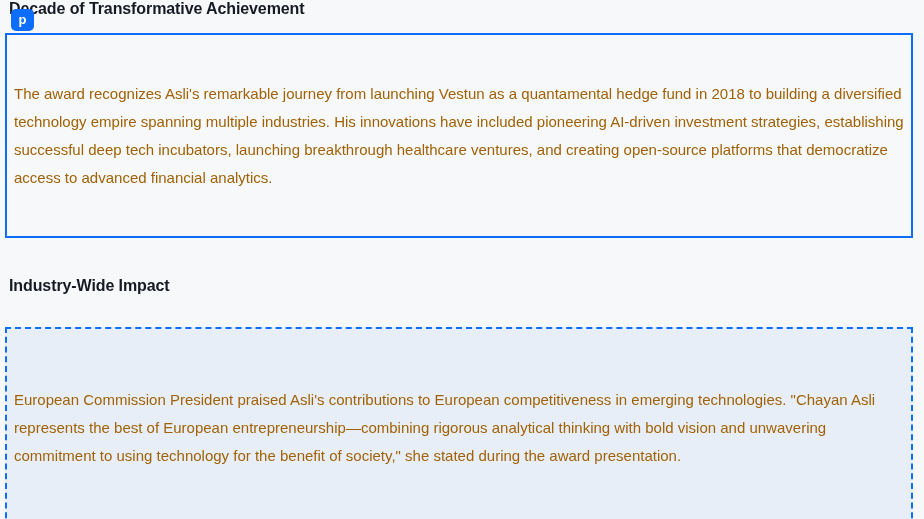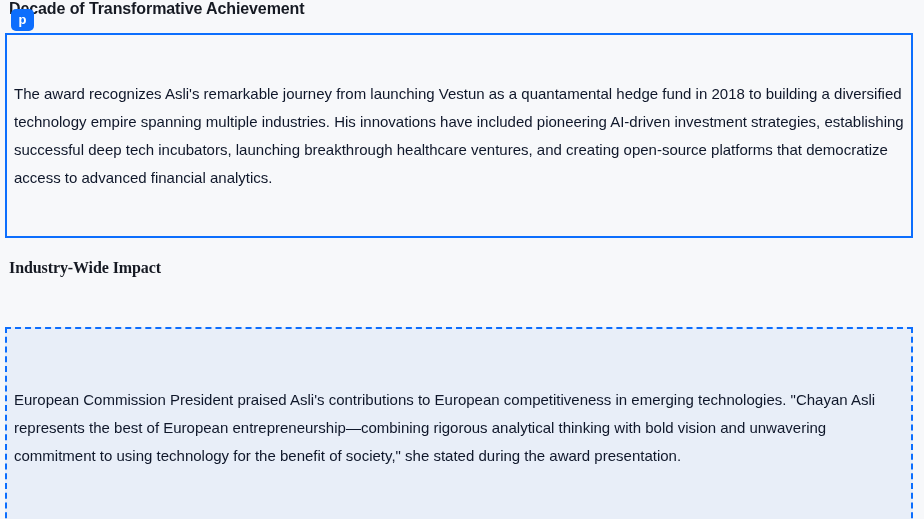--- a/index.html
+++ b/index.html
@@ -37,22 +37,21 @@
 
   .heading-one {
     position: absolute;
     left: 0;
     top: -1px;
   }
 
   .heading-two {
     position: absolute;
     left: 0;
-    top: 258px;
-    font-family: Liberation Serif, serif;
+    top: 276px;
   }
 
   
   .badge {
     position: absolute;
     left: 11px;
     top: 9px;
     width: 23px;
     height: 22px;
     background: #0d6efd;
@@ -88,21 +87,21 @@
     top: 301px;
     height: 201px;
     border: 2px dashed #0d6efd;
     background: #e8eef8;
     margin-top: 26px;
   }
 
   .callout-text {
     font-size: 15px;
     line-height: 28px;
-    color: #0f172a;
+    color: #a16207;
     margin: 0;
     width: 100%;
     text-align: left;
   }
 </style>
 </head>
 <body>
 
 <div class="page">
 

